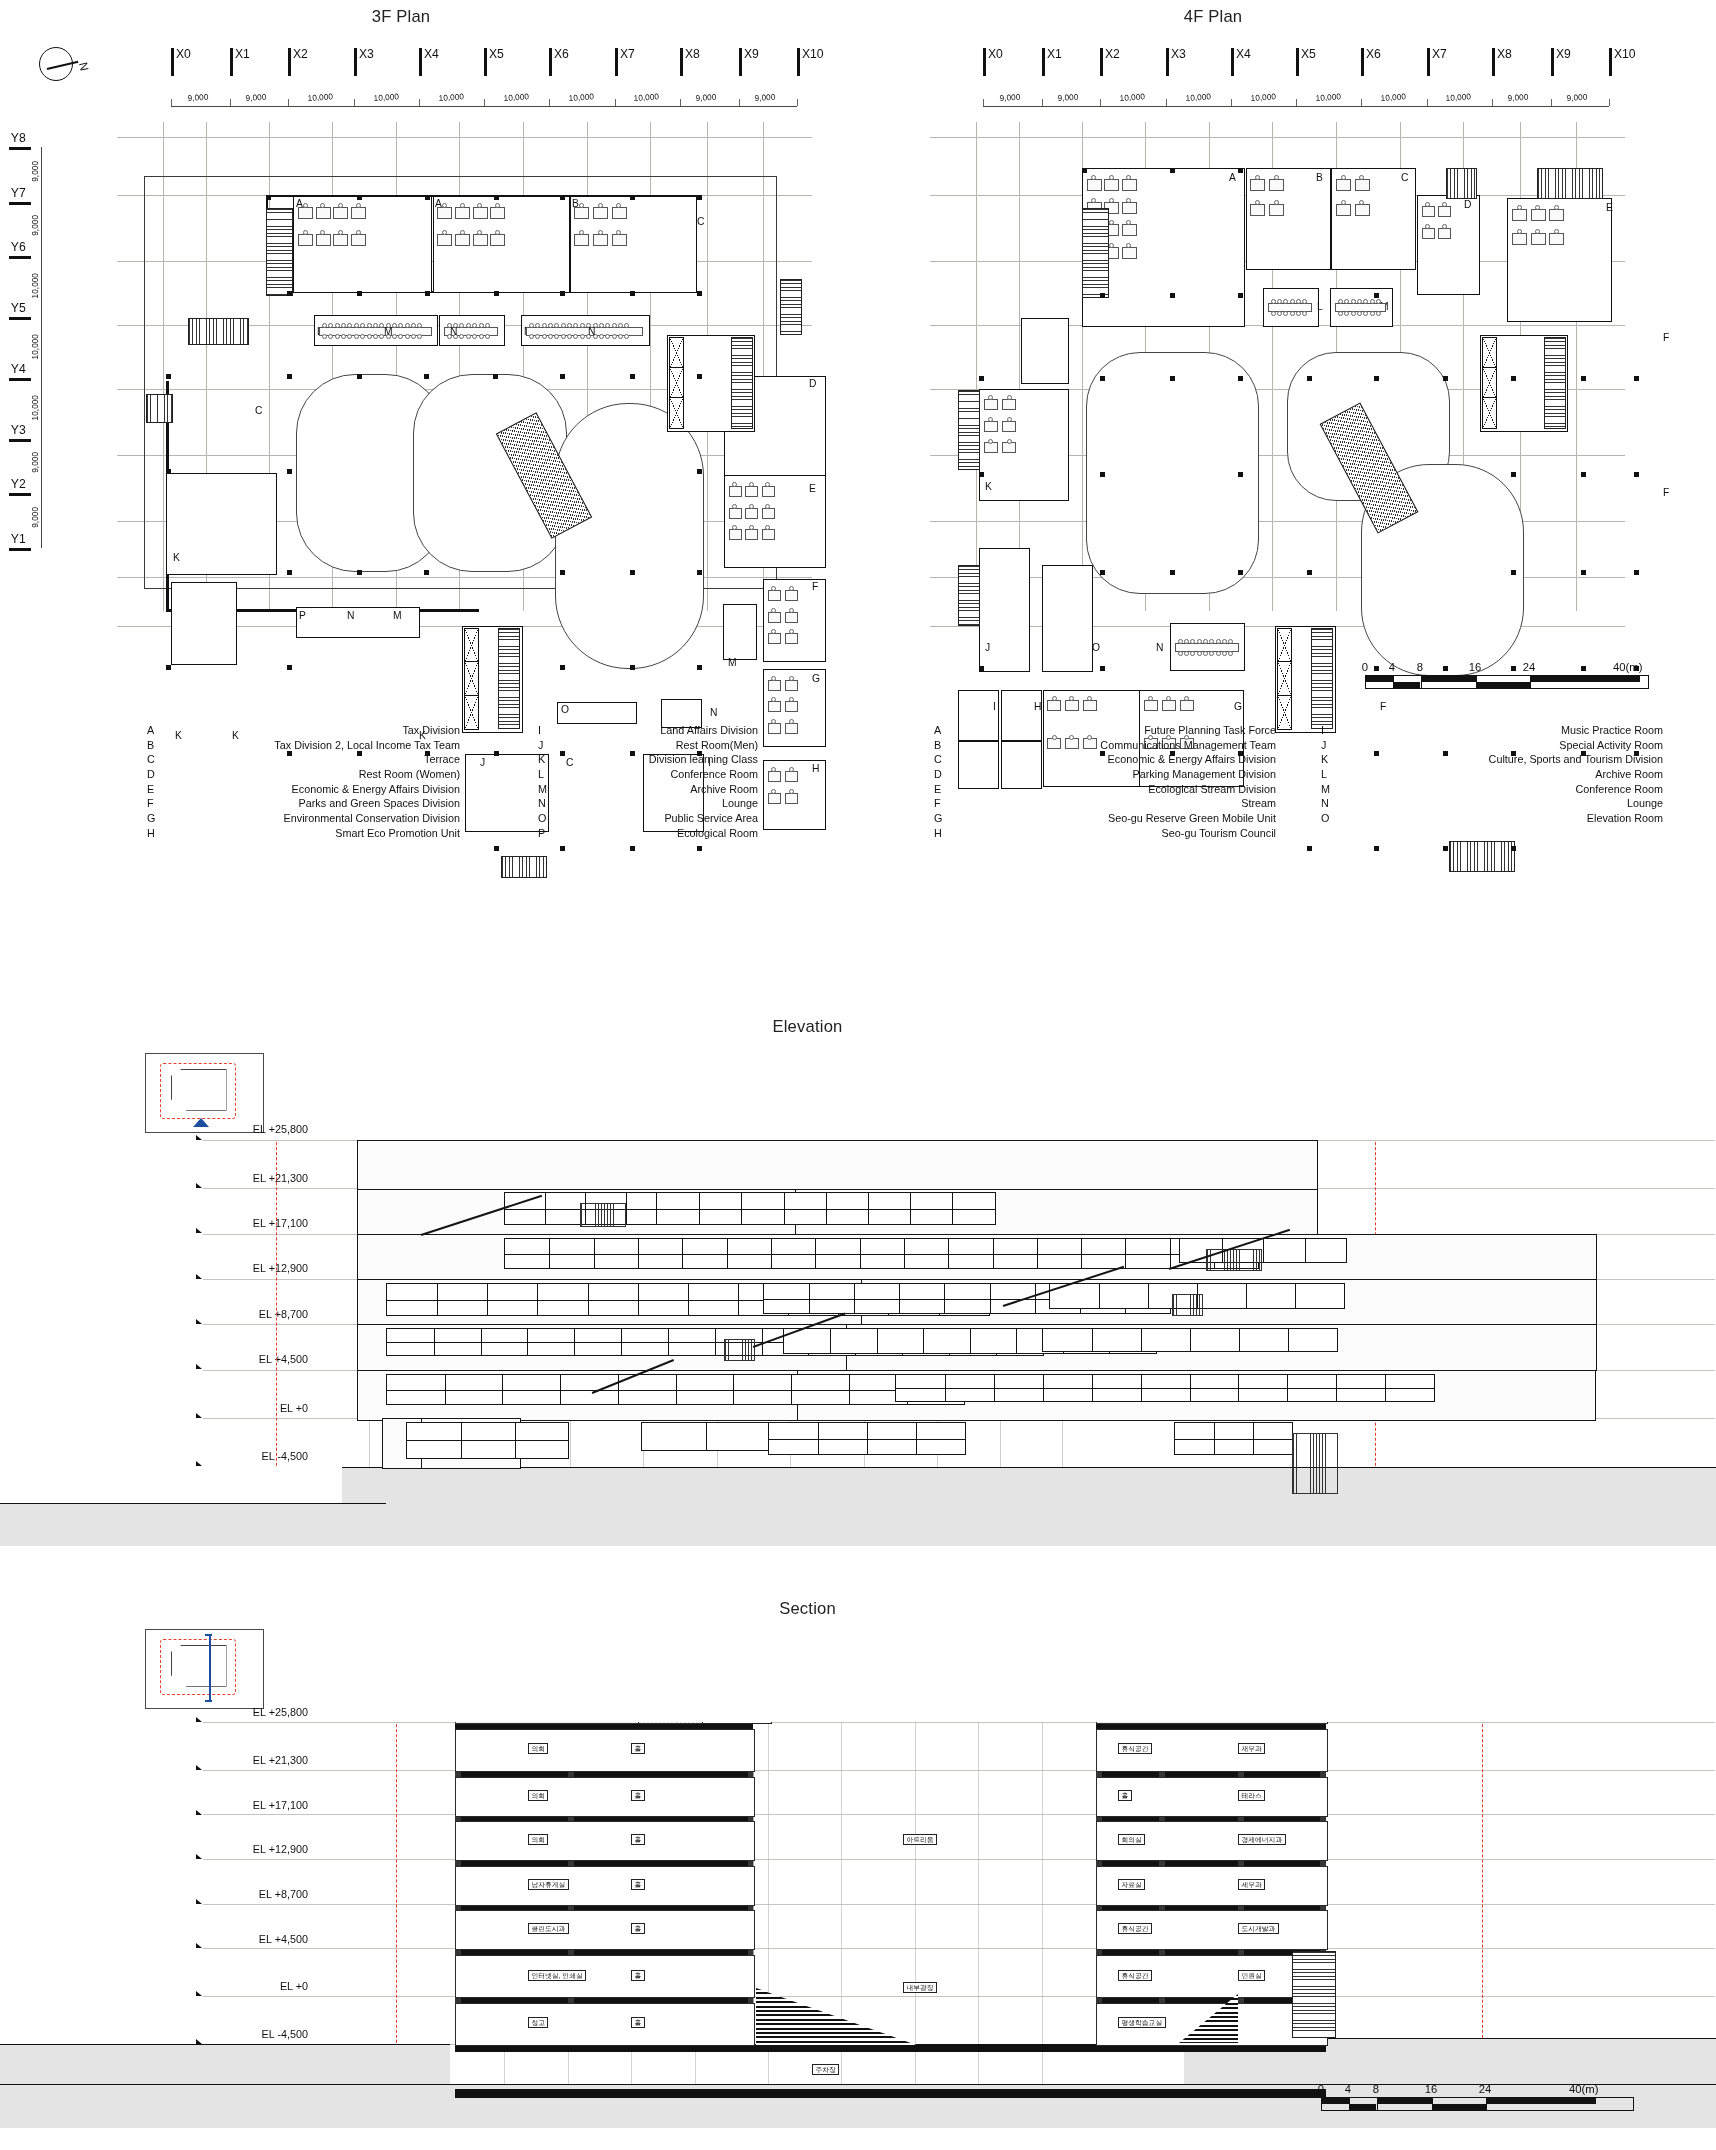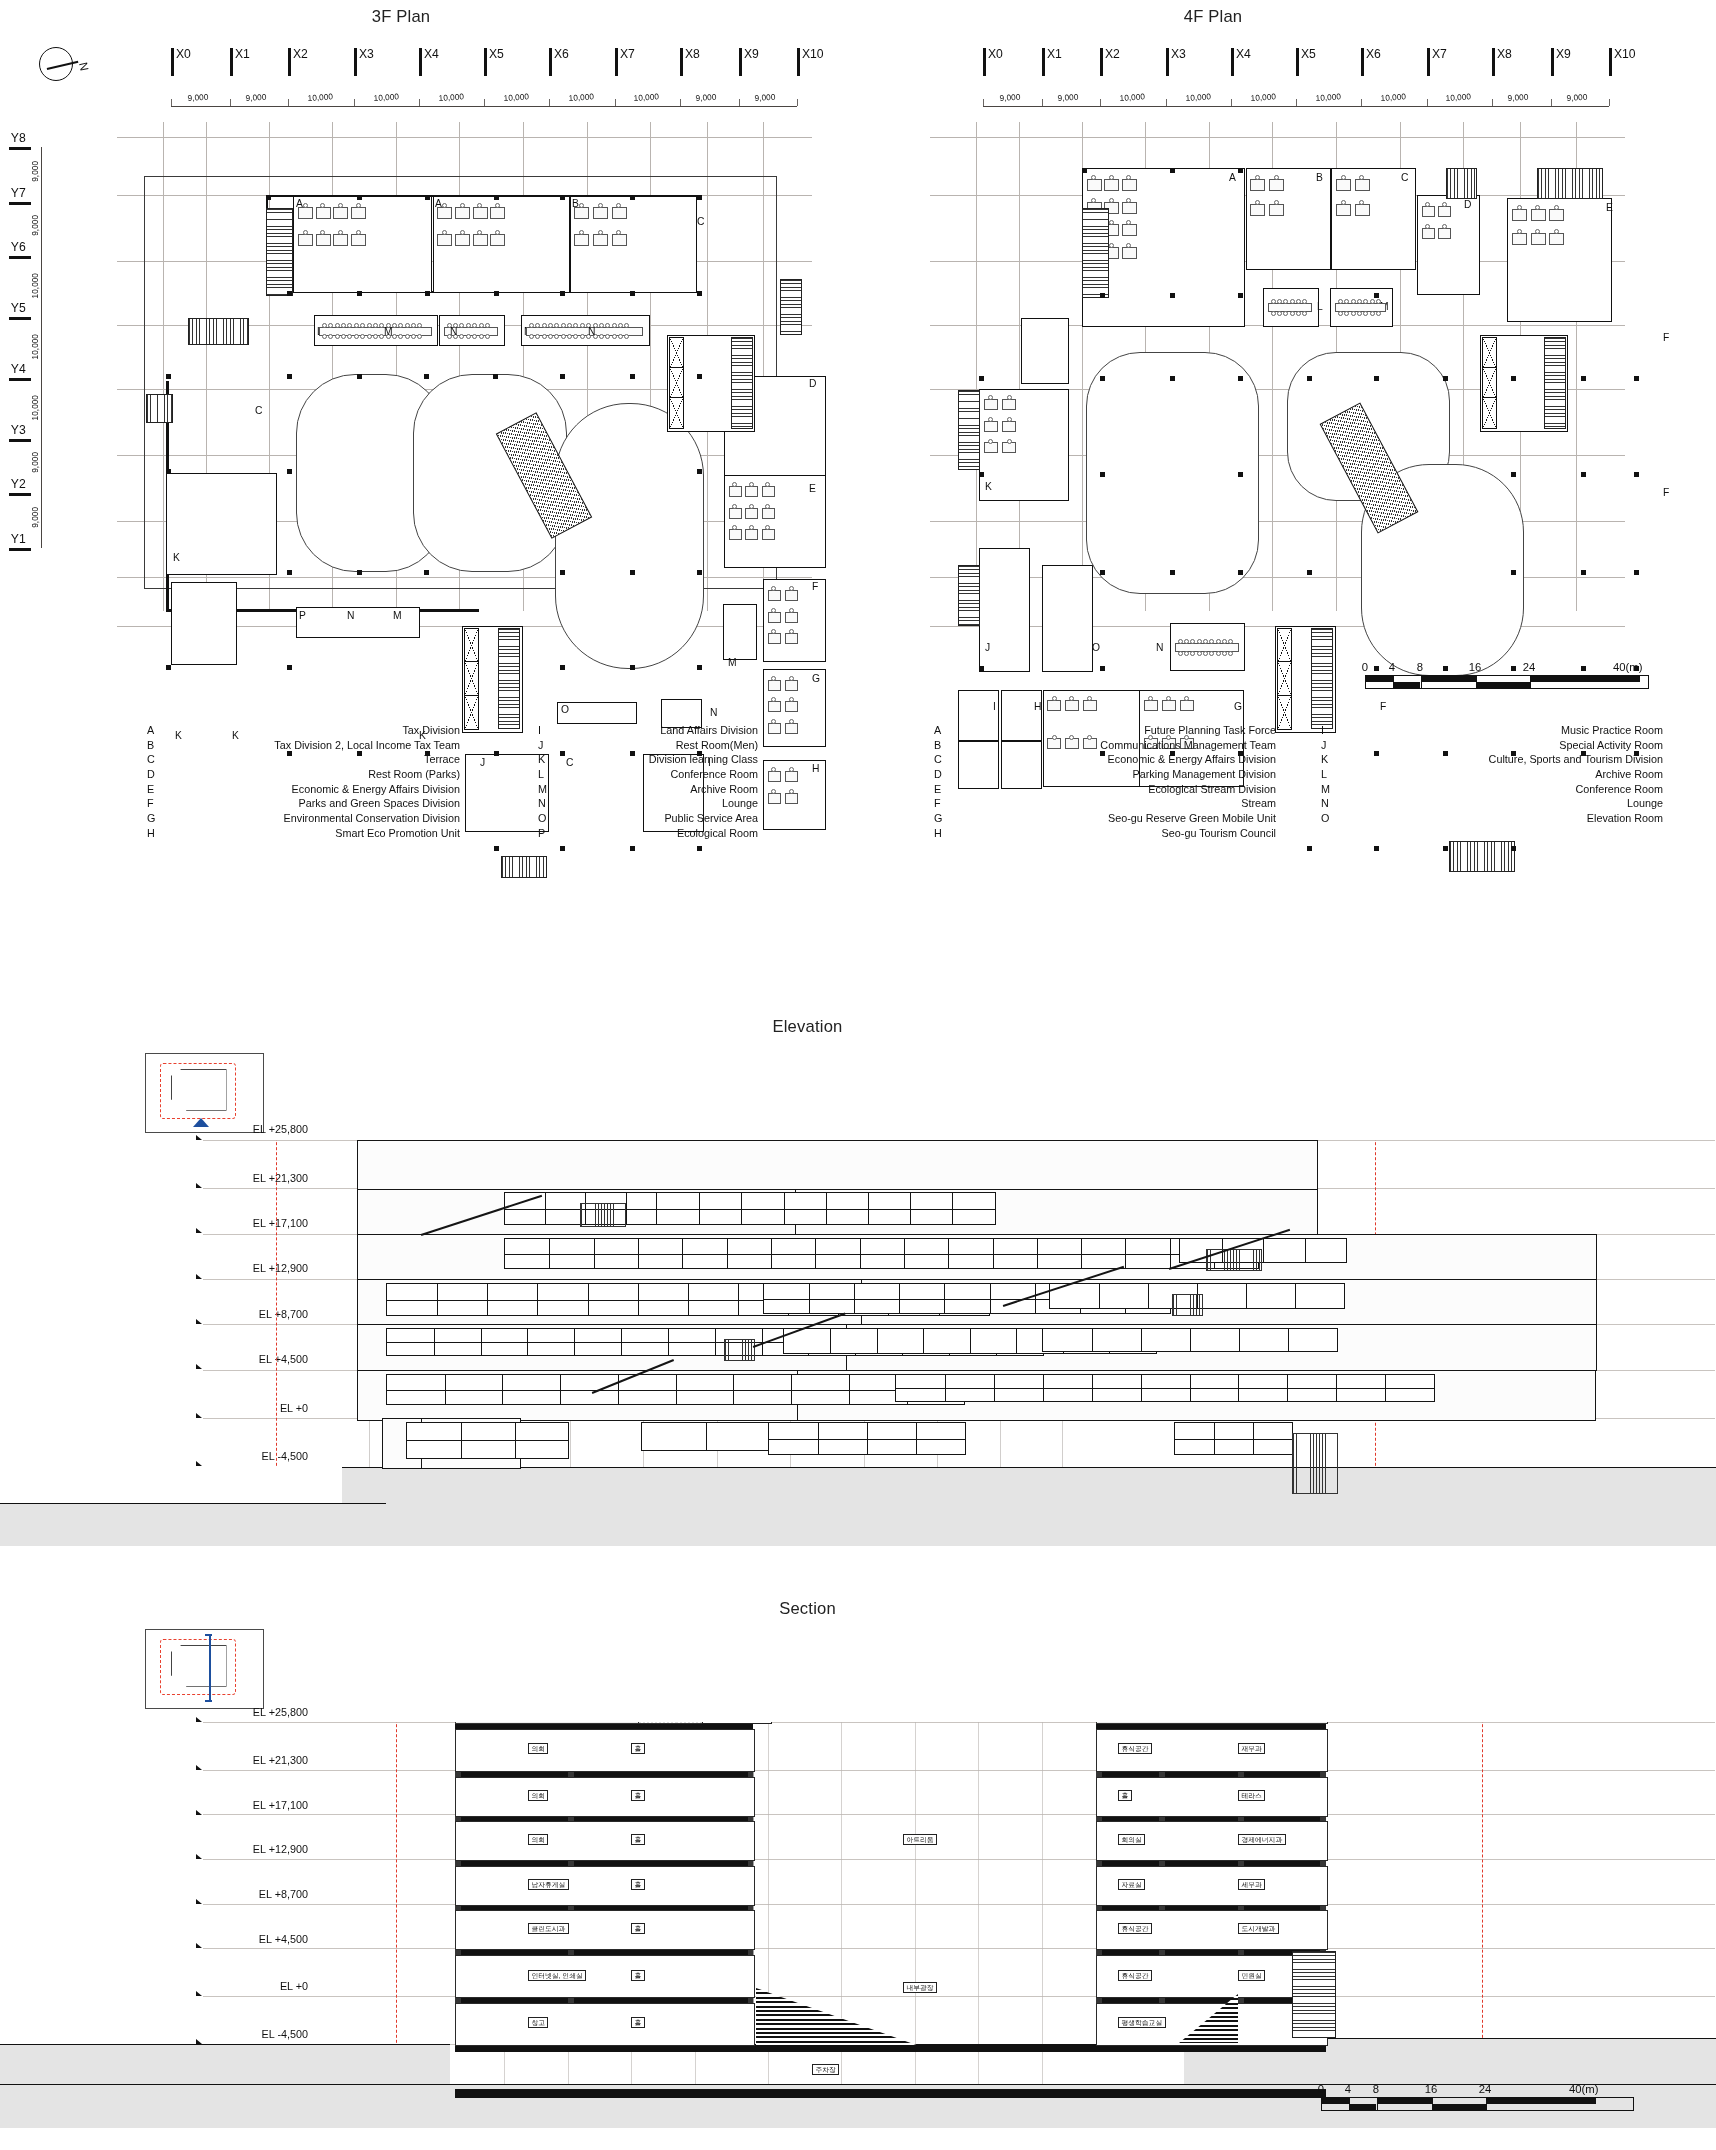--- a/index.html
+++ b/index.html
@@ -905,21 +905,21 @@
     <div class="lgrow">
       <div class="lgk">B</div>
       <div class="lgv">Tax Division 2, Local Income Tax Team</div>
     </div>
     <div class="lgrow">
       <div class="lgk">C</div>
       <div class="lgv">Terrace</div>
     </div>
     <div class="lgrow">
       <div class="lgk">D</div>
-      <div class="lgv">Rest Room (Parks)</div>
+      <div class="lgv">Rest Room (Women)</div>
     </div>
     <div class="lgrow">
       <div class="lgk">E</div>
       <div class="lgv">Economic &amp; Energy Affairs Division</div>
     </div>
     <div class="lgrow">
       <div class="lgk">F</div>
       <div class="lgv">Parks and Green Spaces Division</div>
     </div>
     <div class="lgrow">

